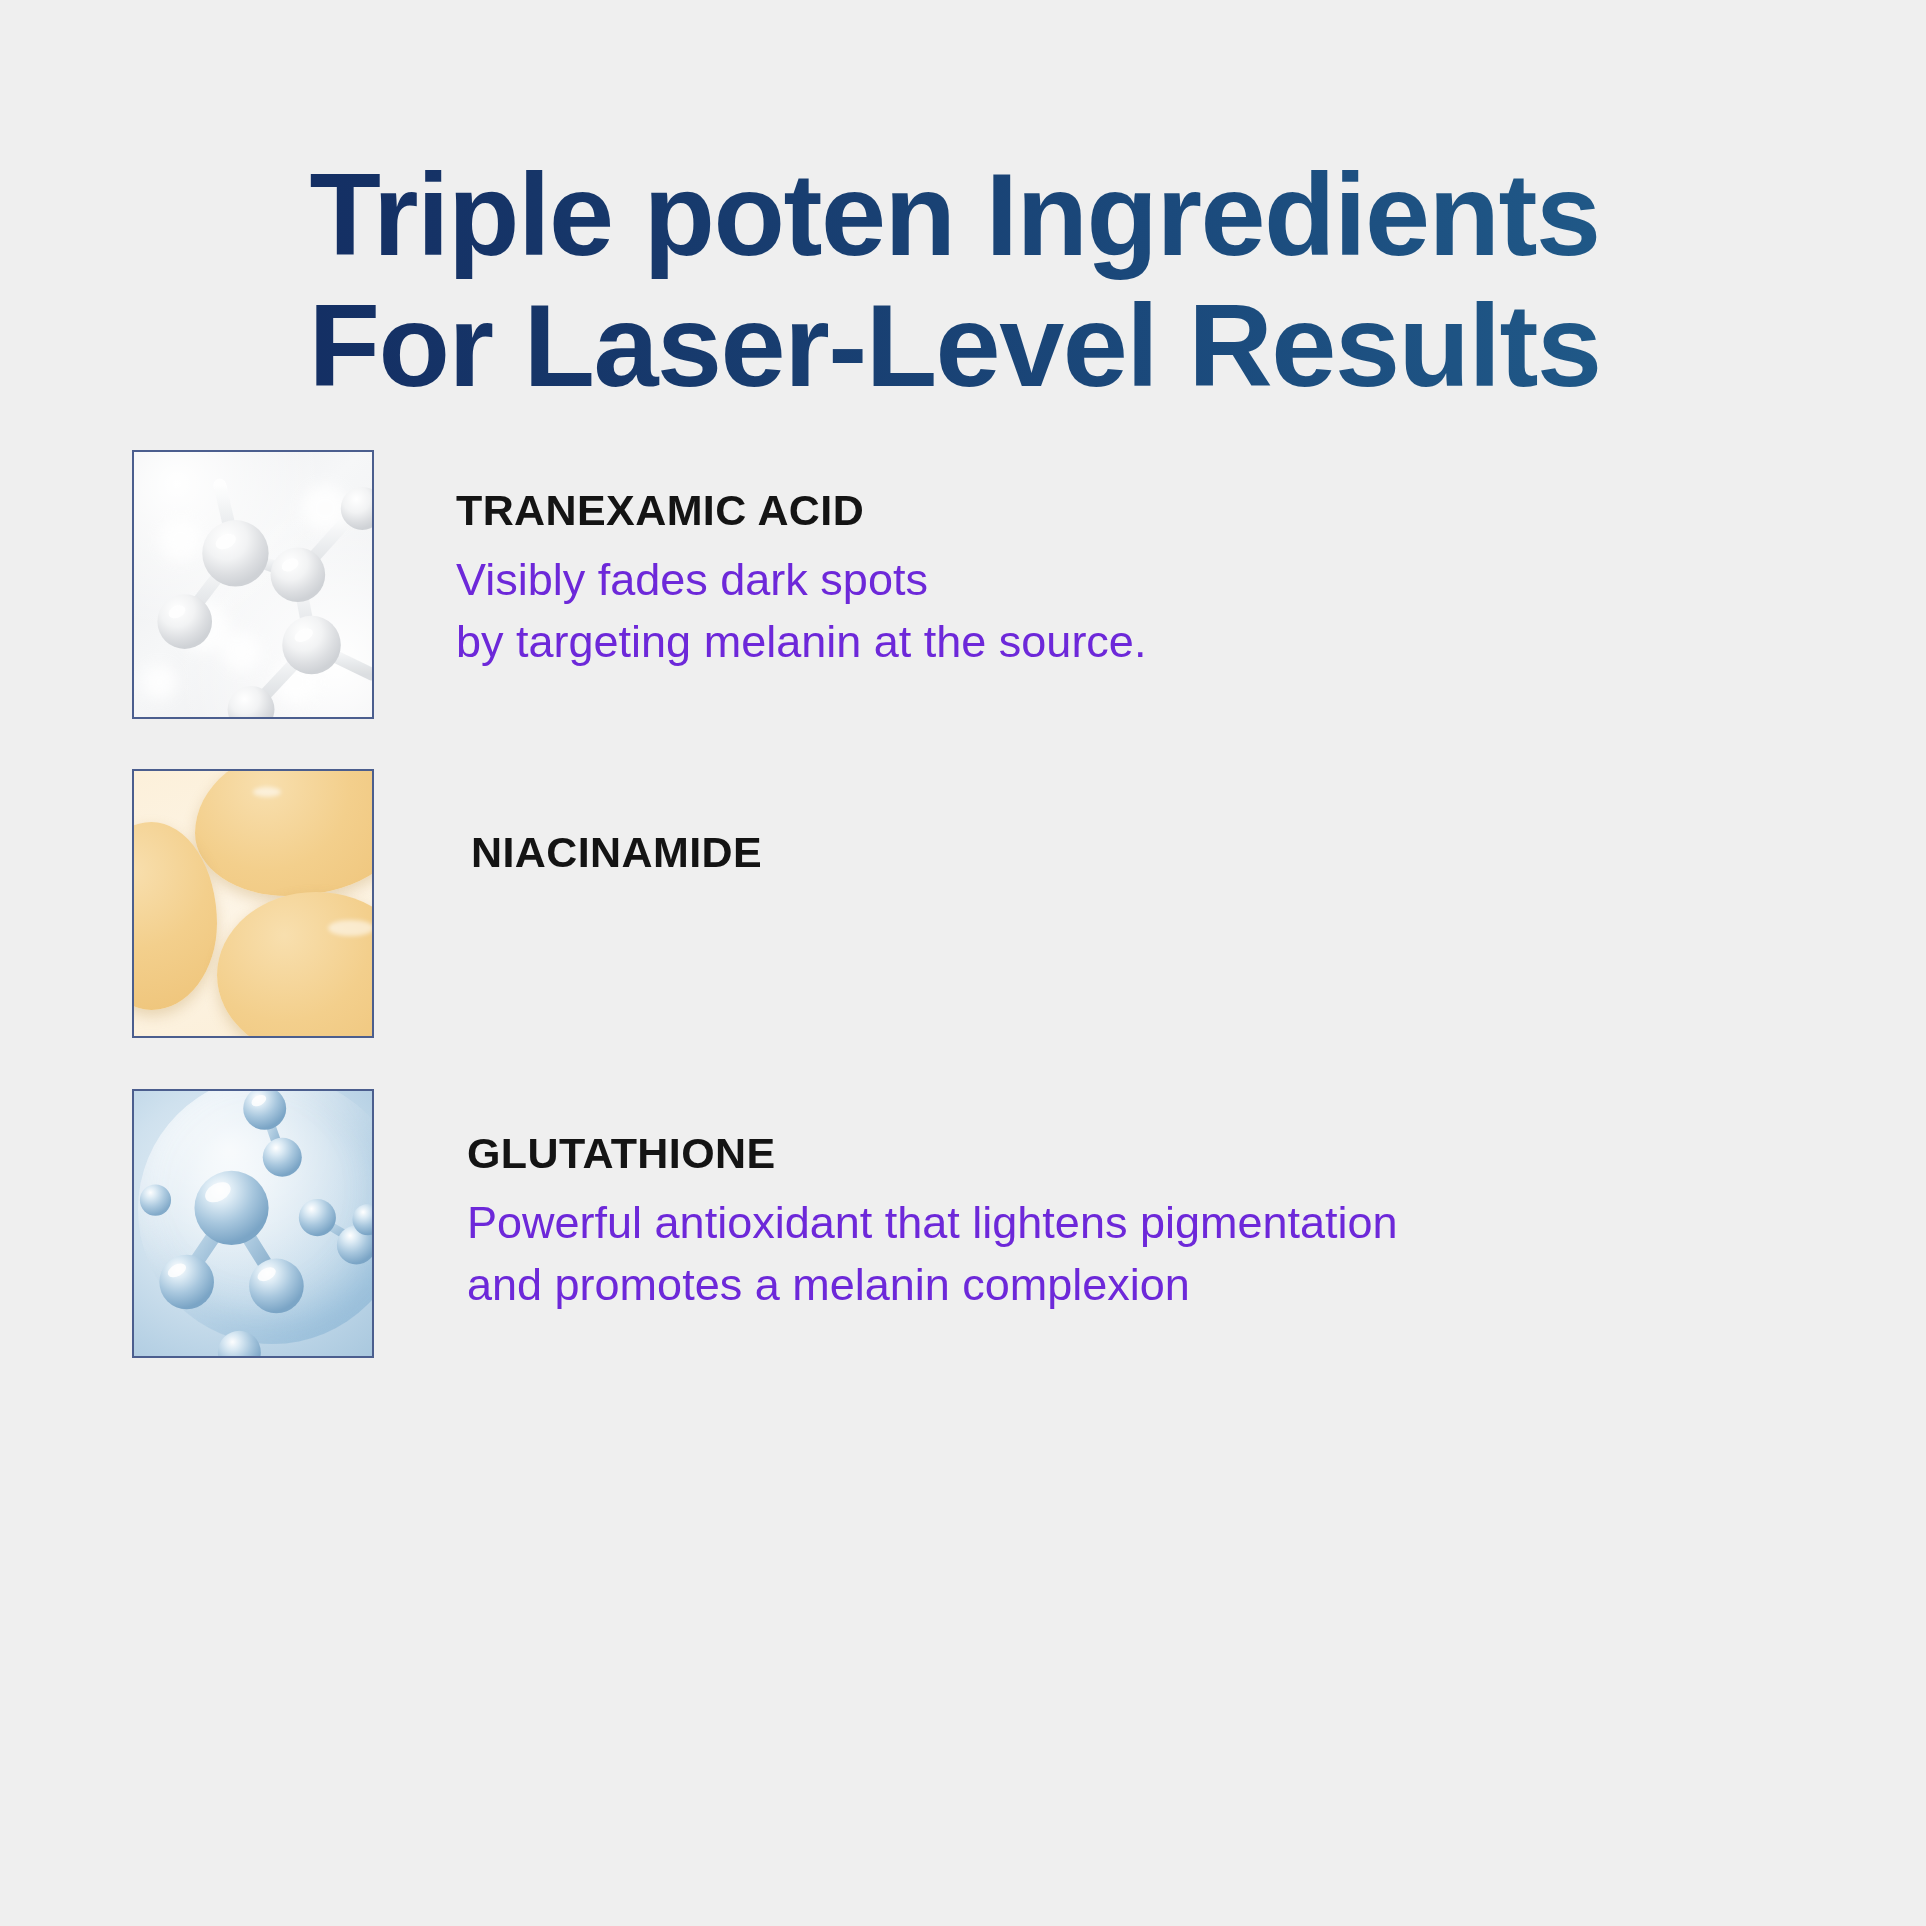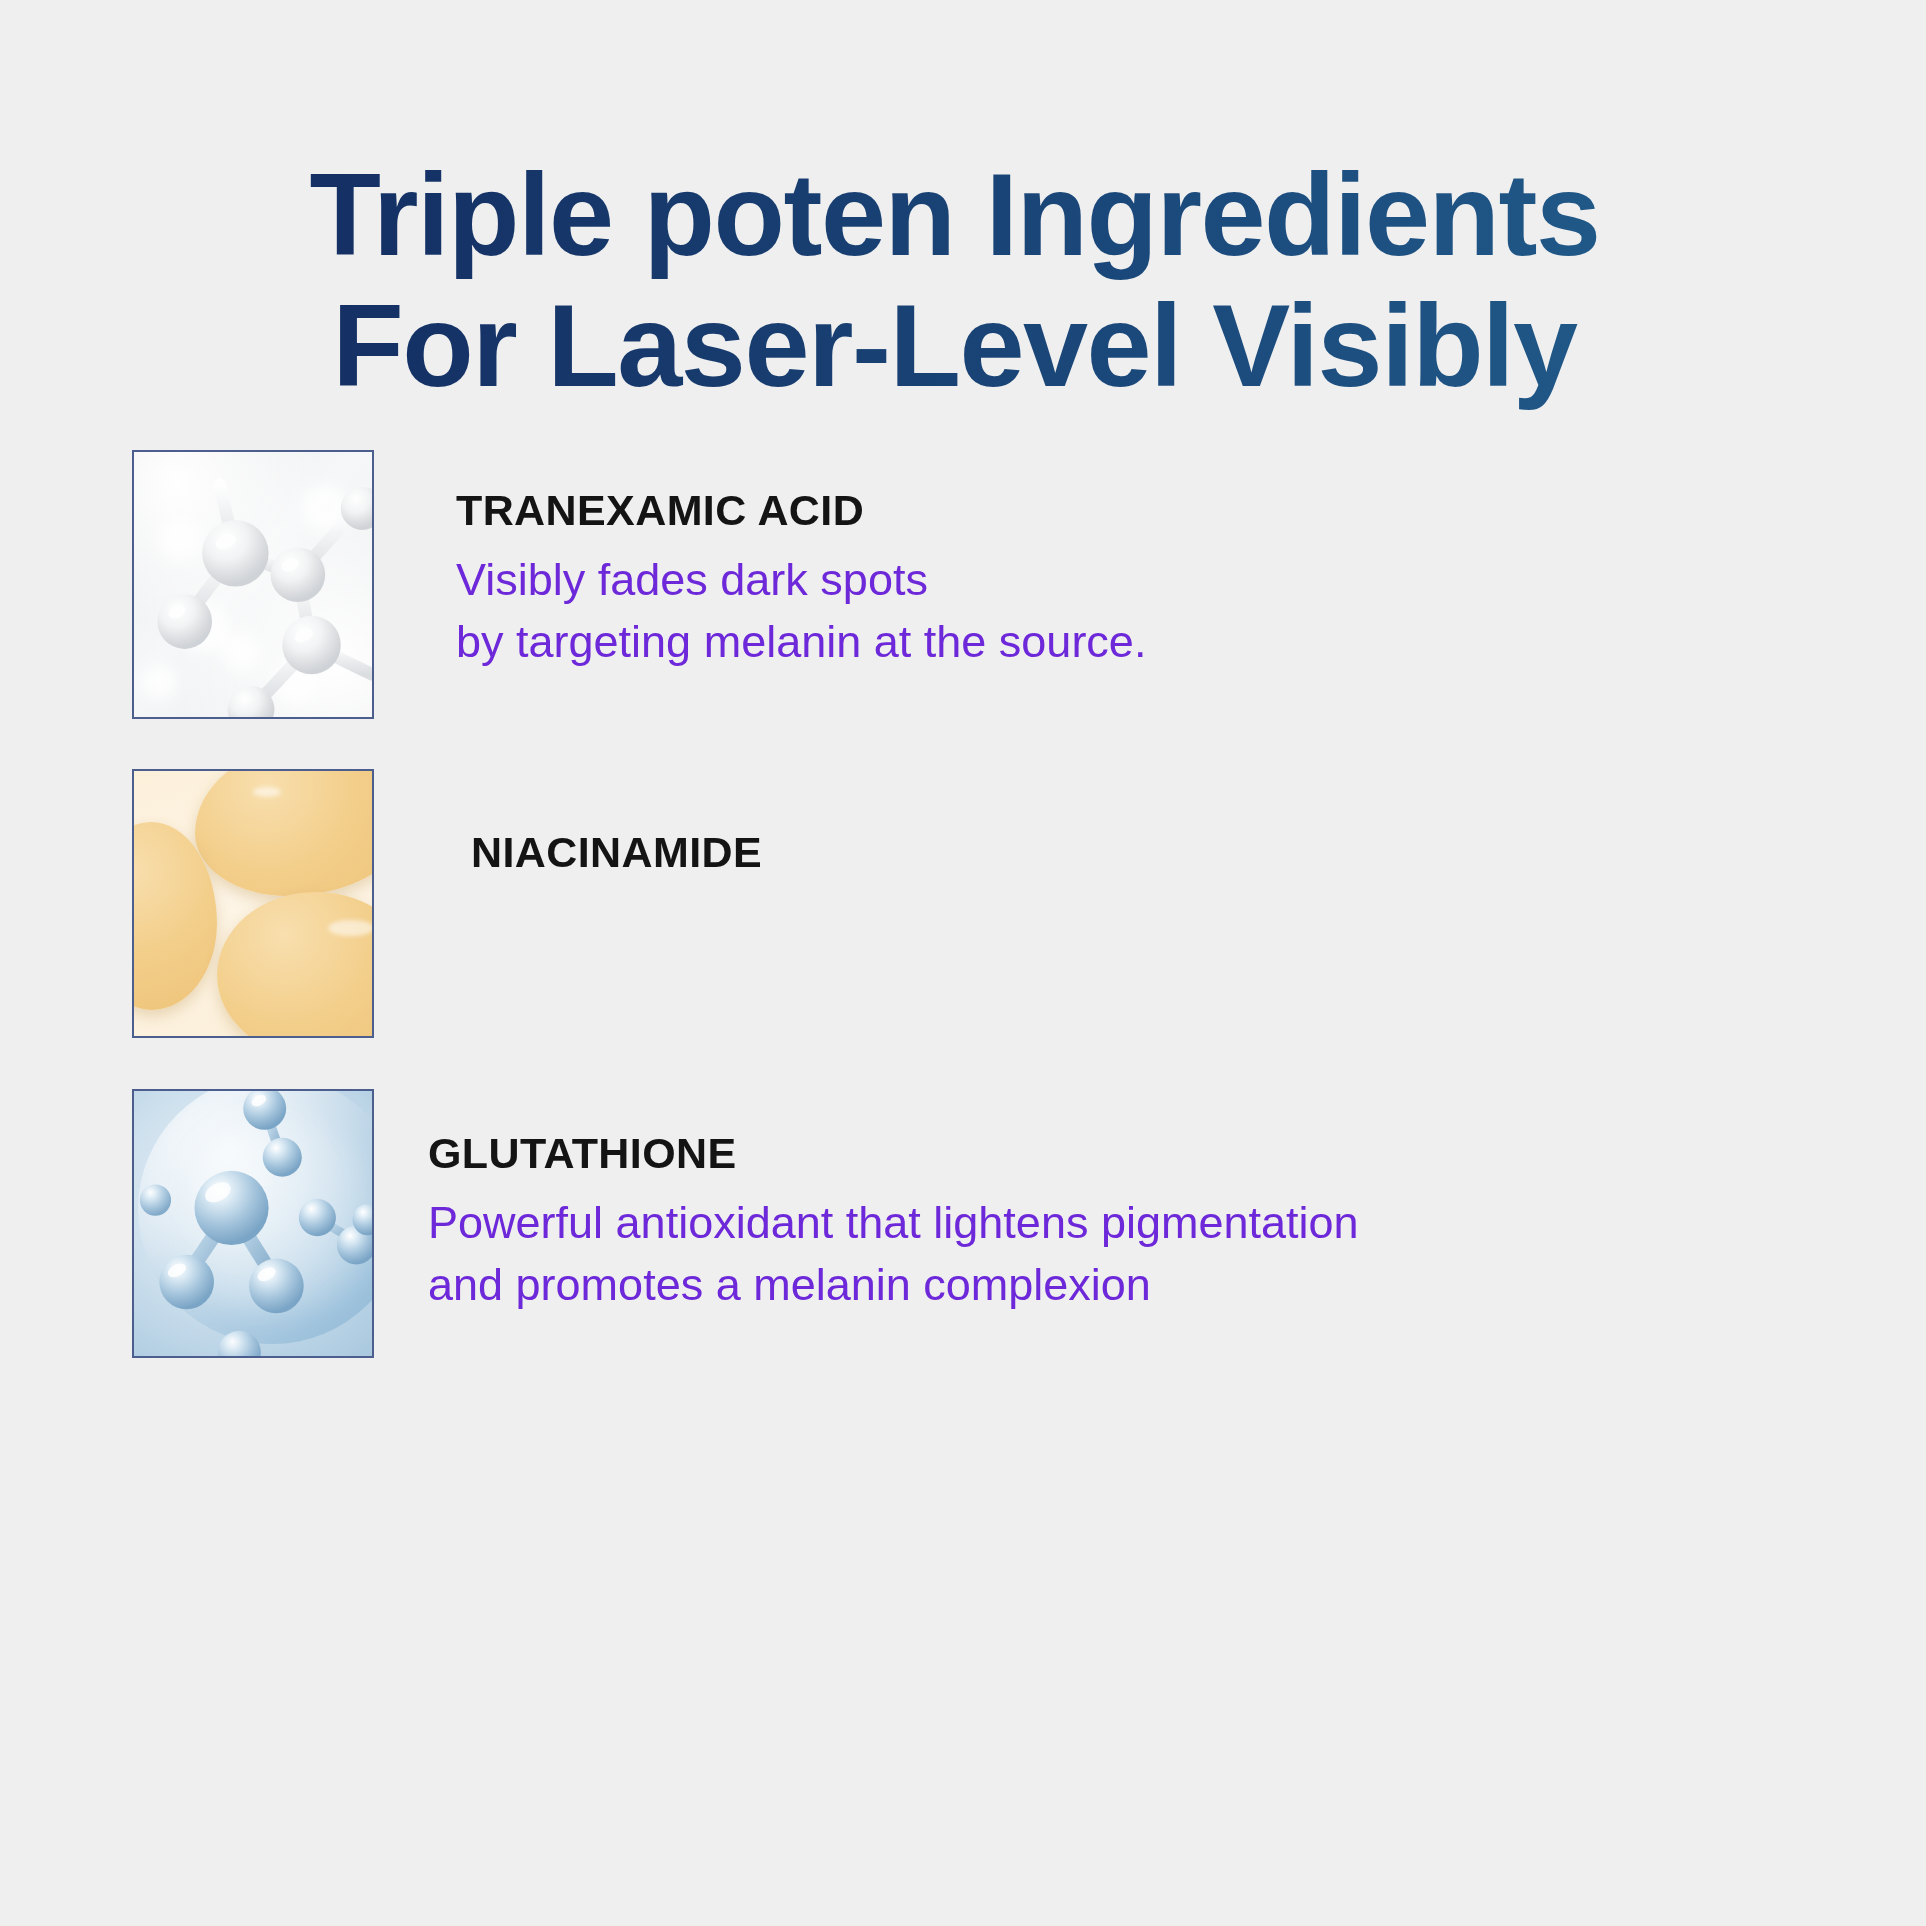--- a/index.html
+++ b/index.html
@@ -49,21 +49,21 @@
   .row {
     position: absolute;
     left: 132px;
     width: 1683px;
     height: 269px;
     display: flex;
     align-items: flex-start;
   }
   .row-1 { top: 0px; gap: 28px; }
   .row-2 { top: 319px; gap: 43px; }
-  .row-3 { top: 639px; }
+  .row-3 { top: 639px; gap: 39px; }
 
   .thumb {
     width: 242px;
     height: 269px;
     flex: 0 0 242px;
     border: 2px solid #4b5e8e;
     box-sizing: border-box;
     overflow: hidden;
     position: relative;
     background: #f4f5f7;
@@ -143,21 +143,21 @@
 
   .row-1 .text-col { padding-top: 38px; }
   .row-2 .text-col { padding-top: 61px; }
   .row-3 .text-col { padding-top: 42px; }
 </style>
 </head>
 <body>
 
 <div class="title-block">
   <span class="title-line">Triple poten Ingredients</span>
-  <span class="title-line">For Laser-Level Visibly</span>
+  <span class="title-line">For Laser-Level Results</span>
 </div>
 
 <div class="rows">
 
   <div class="row row-1">
     <div class="thumb">
       <div class="mol-white">
         <svg viewBox="0 0 244 272" preserveAspectRatio="xMidYMid slice">
           <defs>
             <radialGradient id="gsphW" cx="36%" cy="28%" r="70%">

